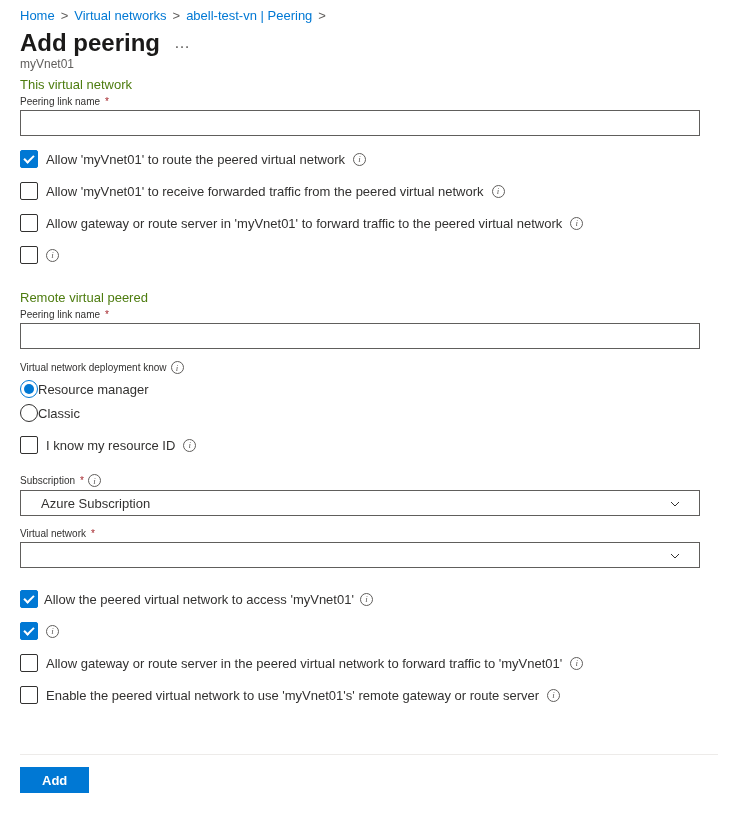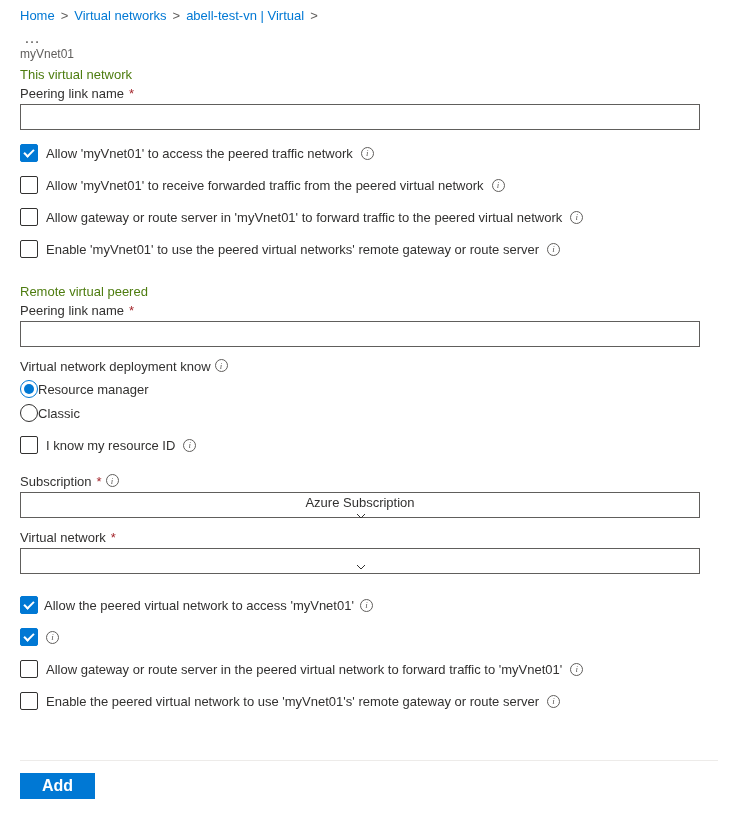--- a/index.html
+++ b/index.html
@@ -26,21 +26,21 @@
       gap: 10px;
     }
     .title {
       font-size: 24px;
       font-weight: 600;
       color: #1b1a19;
     }
     .ellipsis { color: #605e5c; font-size: 16px; cursor: pointer; padding: 0 4px; }
     .subtitle { font-size: 12px; color: #605e5c; margin-bottom: 0; }
     .section-title { font-size: 13px; color: #4d7c0f; margin-bottom: 4px; margin-top: 6px; }
-    .field-label { font-size: 13px; color: #323130; margin-bottom: 3px; display: flex; gap: 4px; }
+    .field-label { font-size: 10px; color: #323130; margin-bottom: 3px; display: flex; align-items: center; gap: 4px; }
     .required { color: #a4262c; margin-left: 1px; }
     .text-input {
       width: 680px;
       height: 26px;
       border: 1px solid #605e5c;
       padding: 2px 6px;
       font-size: 13px;
       font-family: inherit;
     }
     .check-row {
@@ -117,97 +117,96 @@
     .select {
       width: 680px;
       height: 26px;
       border: 1px solid #605e5c;
       padding: 2px 20px;
       font-size: 13px;
       display: flex;
       align-items: center;
       justify-content: space-between;
       cursor: pointer;
-      flex-direction: column;
     }
     .chevron {
       width: 10px;
       height: 10px;
       display: inline-block;
     }
     .chevron svg { display: block; }
     .spacer-md { height: 20px; }
     .spacer-sm { height: 12px; }
     .footer {
       margin-top: 50px;
       border-top: 1px solid #edebe9;
       padding-top: 12px;
     }
     .btn-primary {
       background: #0078d4;
       color: #fff;
       border: none;
       height: 26px;
       padding: 0 22px;
-      font-size: 16px;
+      font-size: 13px;
       font-weight: 600;
       cursor: pointer;
       font-family: inherit;
     }
   </style>
 </head>
 <body>
 
 
 
 
 <div class="breadcrumb">
   <a>Home</a>
   <span class="sep">&gt;</span>
   <a>Virtual networks</a>
   <span class="sep">&gt;</span>
-  <a>abell-test-vn | Virtual</a>
+  <a>abell-test-vn | Peering</a>
   <span class="sep">&gt;</span>
 </div>
 
 
 <div class="title-row">
+  <div class="title">Add peering</div>
   <div class="ellipsis">…</div>
 </div>
 <div class="subtitle">myVnet01</div>
 
 
 <div class="section-title">This virtual network</div>
 <div class="field-label">
   <span>Peering link name</span>
     <span class="required">*</span>
 </div>
 <input class="text-input" type="text" value="" style="">
 
 <div class="check-row">
   <span class="checkbox checked"></span>
-  <span class="check-label">Allow 'myVnet01' to access the peered traffic network</span>
+  <span class="check-label">Allow 'myVnet01' to route the peered virtual network</span>
   <span class="info-icon"></span>
 </div>
 
 <div class="check-row">
   <span class="checkbox"></span>
   <span class="check-label">Allow 'myVnet01' to receive forwarded traffic from the peered virtual network</span>
   <span class="info-icon"></span>
 </div>
 
 <div class="check-row">
   <span class="checkbox"></span>
   <span class="check-label">Allow gateway or route server in 'myVnet01' to forward traffic to the peered virtual network</span>
   <span class="info-icon"></span>
 </div>
 
 <div class="check-row">
   <span class="checkbox"></span>
-  <span class="check-label">Enable 'myVnet01' to use the peered virtual networks' remote gateway or route server</span>
   <span class="info-icon"></span>
 </div>
 
 <div class="spacer-md"></div>
 
 
 <div class="section-title">Remote virtual peered</div>
 <div class="field-label">
   <span>Peering link name</span>
     <span class="required">*</span>

